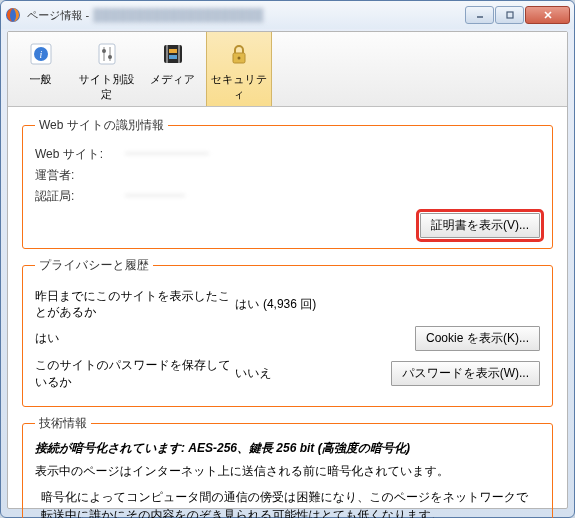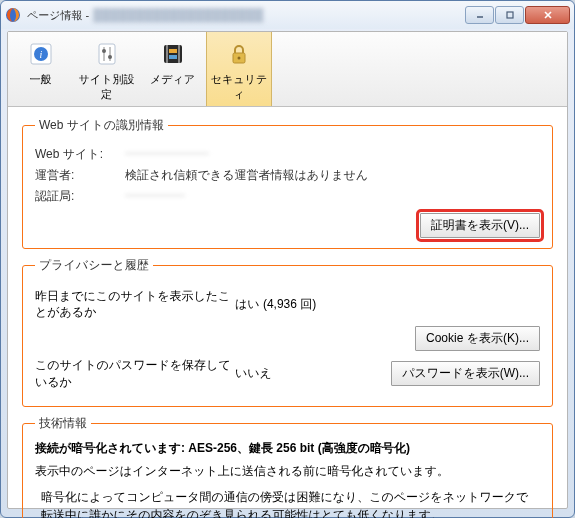--- a/index.html
+++ b/index.html
@@ -93,21 +93,21 @@
   min-width: 108px;
 }
 .btn.highlight {
   outline: 3px solid #e6322a;
   outline-offset: 1px;
 }
 .priv-row { display: flex; align-items: center; margin: 6px 0; }
 .priv-label { width: 200px; line-height: 1.35; }
 .priv-value { width: 110px; }
 .priv-btn { margin-left: auto; }
-.tech-head { font-weight: bold; margin-bottom: 6px; }
+.tech-head { font-weight: bold; margin-bottom: 6px; font-style: italic; }
 .tech-sub { margin-bottom: 8px; }
 .tech-body { line-height: 1.5; padding: 0 6px; }
 </style>
 </head>
 <body>
 
 <div class="window">
   <div class="titlebar">
     <span class="favicon">
       <svg width="16" height="16" viewBox="0 0 16 16">
@@ -189,38 +189,38 @@
     <div class="pane">
 
       <fieldset>
         <legend>Web サイトの識別情報</legend>
         <div class="row">
           <div class="label">Web サイト:</div>
           <div class="value blur">―――――――</div>
         </div>
         <div class="row">
           <div class="label">運営者:</div>
-          <div class="value">検証され信頼できる運営者情報はありません</div>
         </div>
         <div class="row">
           <div class="label">認証局:</div>
           <div class="value blur">―――――</div>
         </div>
         <div class="btn-row">
           <button class="btn highlight">証明書を表示(V)...</button>
         </div>
       </fieldset>
 
       <fieldset>
         <legend>プライバシーと履歴</legend>
         <div class="priv-row">
           <div class="priv-label">昨日までにこのサイトを表示したことがあるか</div>
           <div class="priv-value">はい (4,936 回)</div>
         </div>
         <div class="priv-row">
+          <div class="priv-value">はい</div>
           <button class="btn priv-btn">Cookie を表示(K)...</button>
         </div>
         <div class="priv-row">
           <div class="priv-label">このサイトのパスワードを保存しているか</div>
           <div class="priv-value">いいえ</div>
           <button class="btn priv-btn">パスワードを表示(W)...</button>
         </div>
       </fieldset>
 
       <fieldset>

